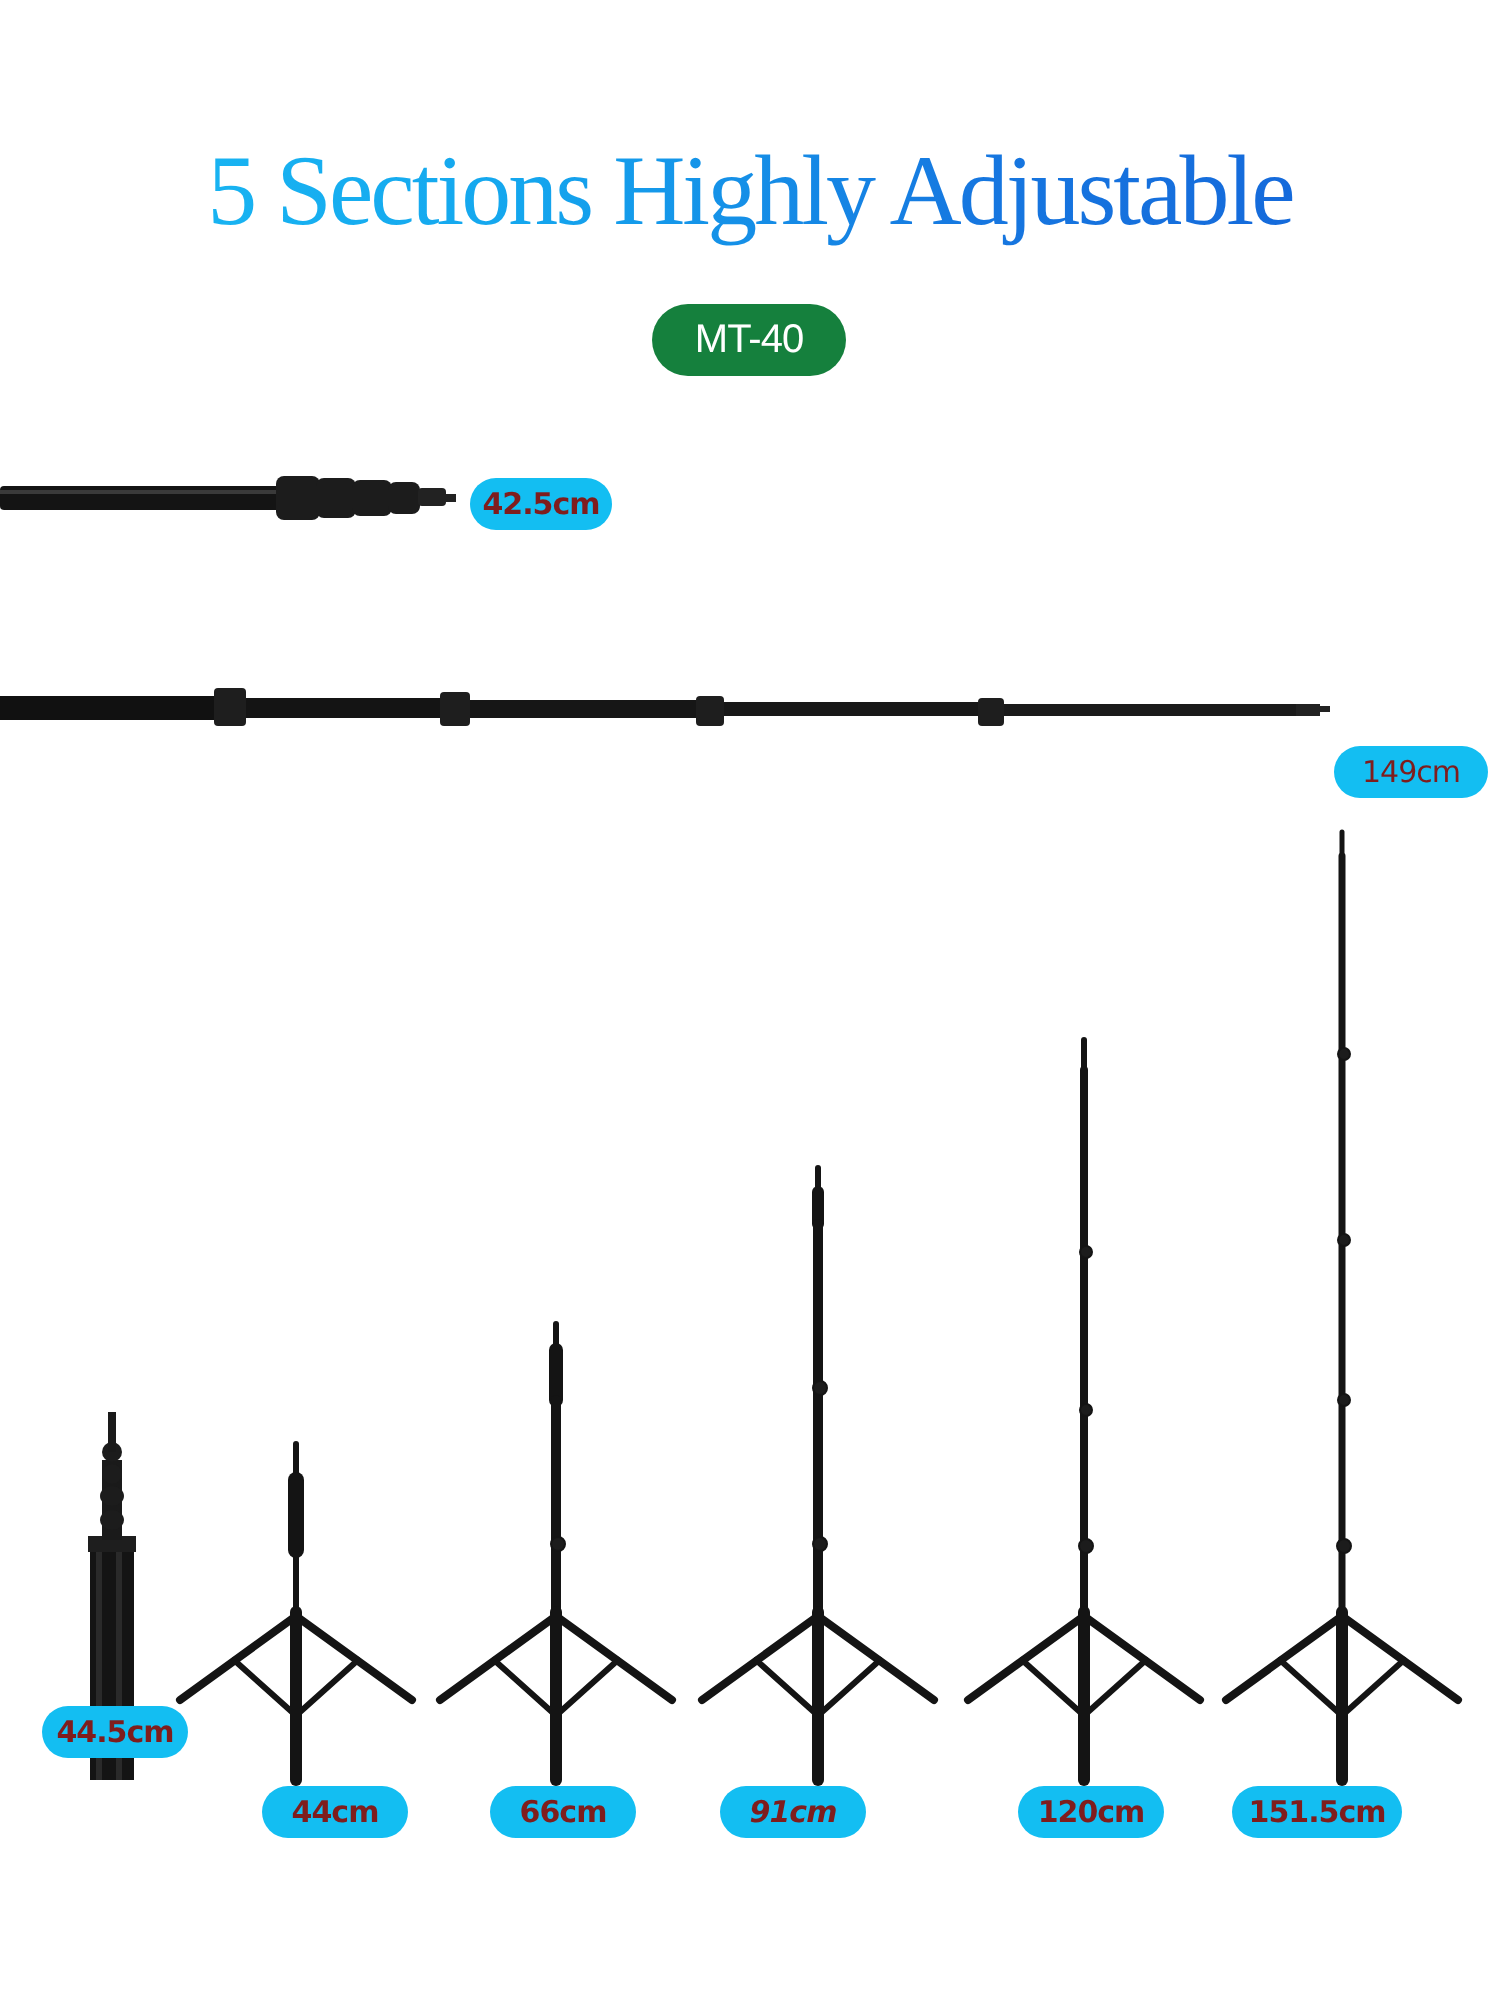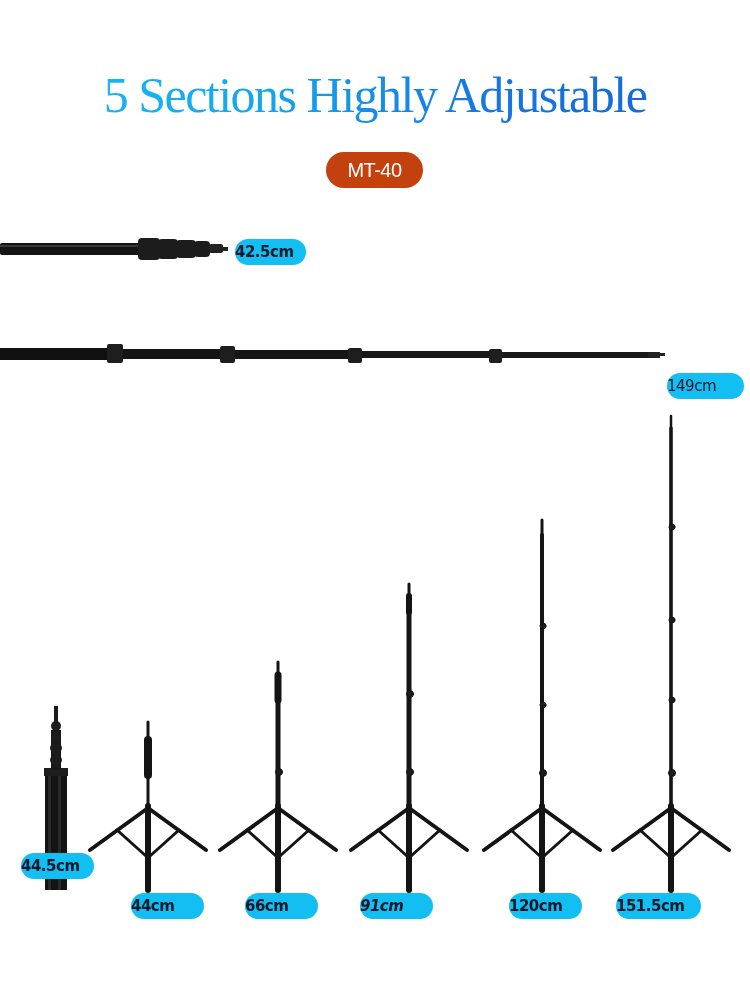--- a/index.html
+++ b/index.html
@@ -6,27 +6,27 @@
   body { width: 750px; height: 1002px; position: relative; overflow: hidden; font-family: "DejaVu Sans", sans-serif; }
   .title {
     position: absolute; left: 0; top: 60px; width: 750px; text-align: center;
     font-family: Liberation Serif, serif; font-size: 50px; font-weight: 400; letter-spacing: -1.5px;
     background: linear-gradient(90deg, #1bbcf4 0%, #14a6ee 35%, #1677e0 65%, #1462d8 100%);
     -webkit-background-clip: text; background-clip: text; color: transparent;
     line-height: 70px;
   }
   .model-pill {
     position: absolute; left: 326px; top: 152px; width: 97px; height: 36px; border-radius: 18px;
-    background: #c2410c; color: #fff; font-size: 20px; text-align: center; line-height: 36px;
+    background: #15803d; color: #fff; font-size: 20px; text-align: center; line-height: 36px;
     font-family: "Liberation Sans", sans-serif; letter-spacing: -0.5px;
   }
   .pill {
-    position: absolute; height: 26px; border-radius: 13px; background: #13bef2; color: #0f172a;
+    position: absolute; height: 26px; border-radius: 13px; background: #13bef2; color: #7f1d1d;
     font-family: "DejaVu Sans", sans-serif; font-weight: bold; font-size: 15px; line-height: 26px;
-    letter-spacing: -0.5px;
+    text-align: center; letter-spacing: -0.5px;
   }
   svg.art { position: absolute; left: 0; top: 0; }
 </style>
 </head>
 <body>
 
 <div class="title">5 Sections Highly Adjustable</div>
 <div class="model-pill">MT-40</div>
 
 <svg class="art" width="750" height="1002" viewBox="0 0 750 1002">

